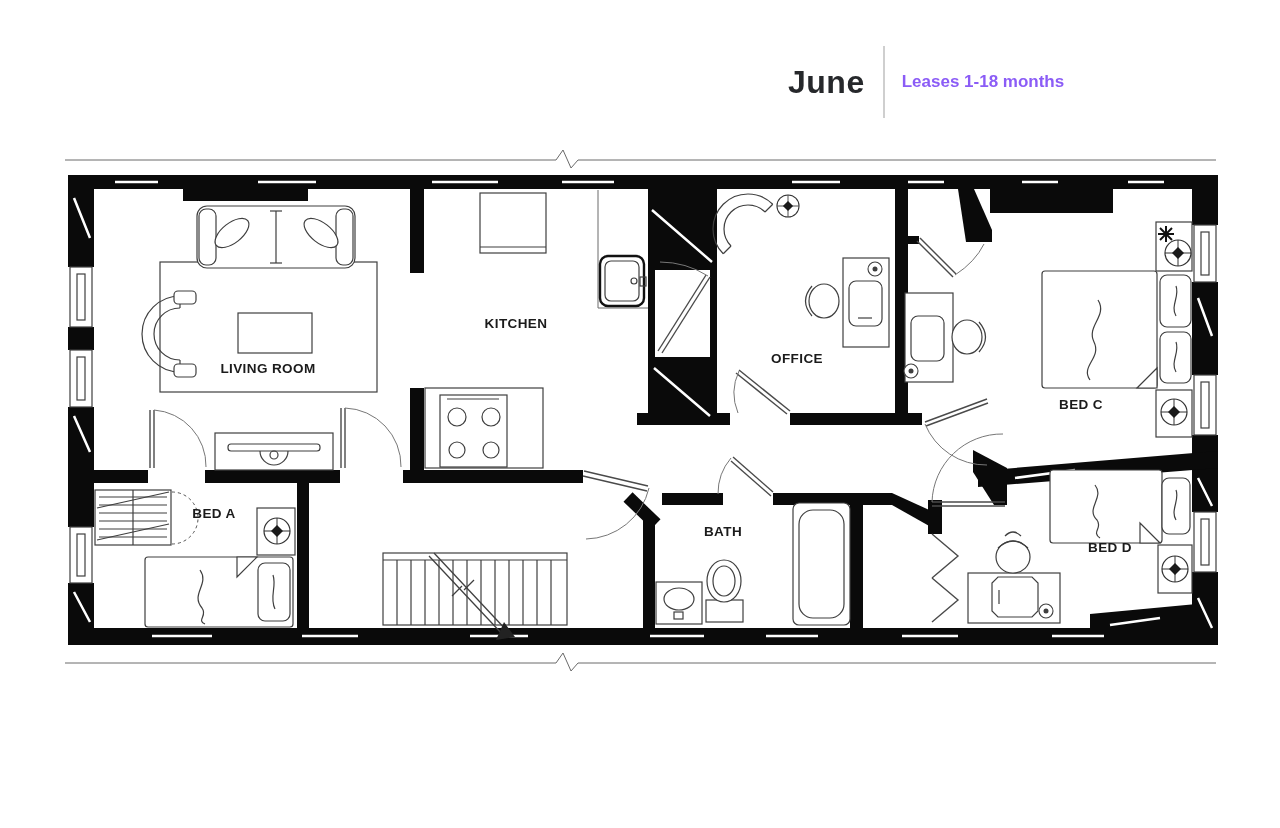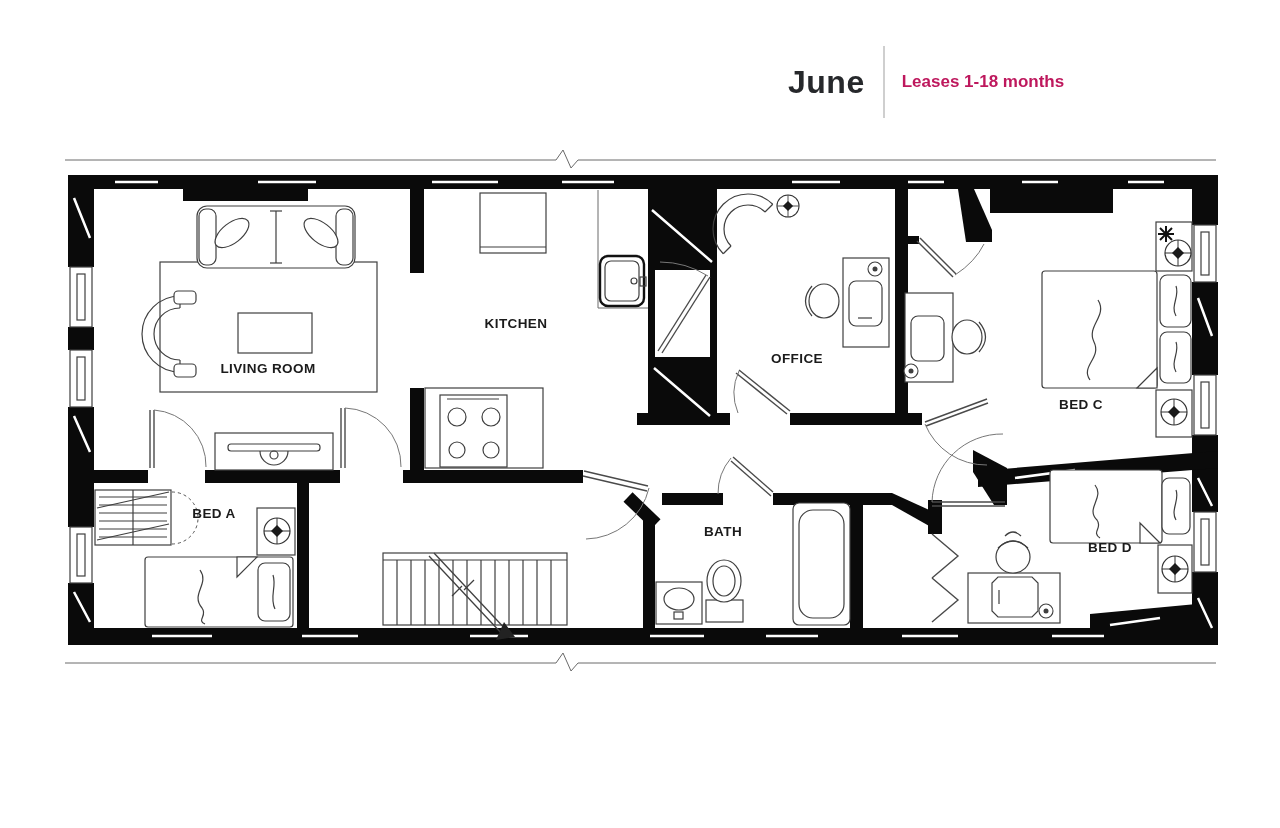--- a/index.html
+++ b/index.html
@@ -4,21 +4,21 @@
 <style>
   html,body{margin:0;padding:0;}
   body{
     width:1280px;height:828px;background:#ffffff;position:relative;overflow:hidden;
     font-family:"Liberation Sans",sans-serif;
   }
   .header{position:absolute;top:46px;left:788px;display:flex;align-items:center;}
   .logo{font-size:32px;font-weight:700;color:#26282b;letter-spacing:.5px;line-height:1;}
   .divider{width:2px;height:72px;background:#cfcfcf;margin:0 17px 0 18px;}
   .taglines{display:flex;flex-direction:column;gap:13px;}
-  .tagline{font-size:17px;font-weight:700;color:#be185d;line-height:1.1;}
+  .tagline{font-size:17px;font-weight:700;color:#8b5cf6;line-height:1.1;}
   svg.plan{position:absolute;left:0;top:0;}
   svg.plan text{
     font-family:"Liberation Sans",sans-serif;font-size:13.5px;font-weight:600;
     fill:#1b1b1b;letter-spacing:.4px;text-anchor:middle;
   }
   .wall{fill:#0a0a0a;stroke:none;}
   .furn{fill:#ffffff;stroke:#3f3f3f;stroke-width:1.2;}
   .furnline{fill:none;stroke:#3f3f3f;stroke-width:1.2;}
   .thinline{fill:none;stroke:#6a6a6a;stroke-width:1;}
   .door{fill:none;stroke:#4a4a4a;stroke-width:1.4;}

